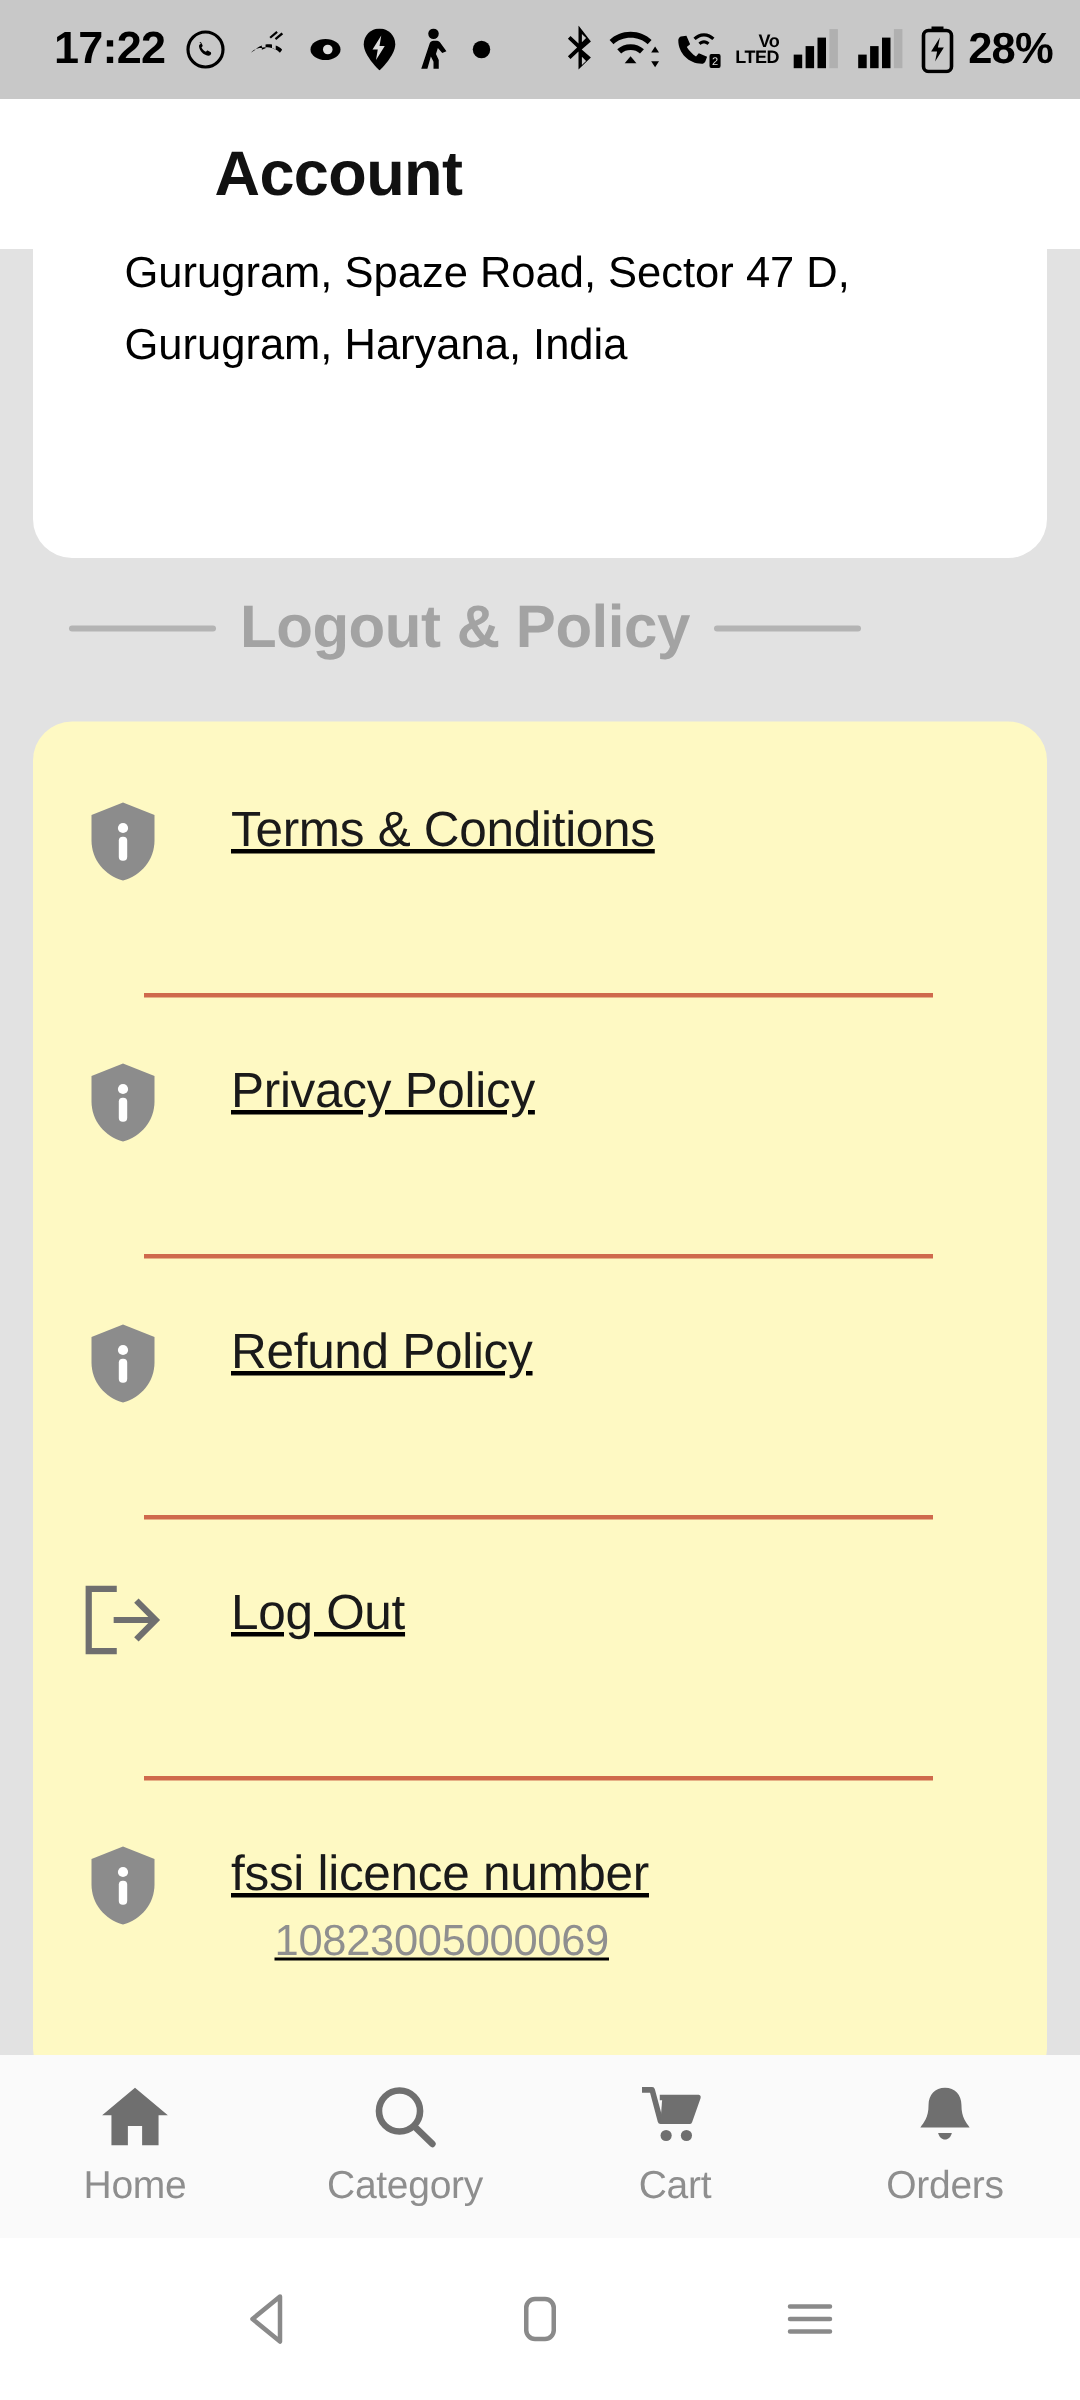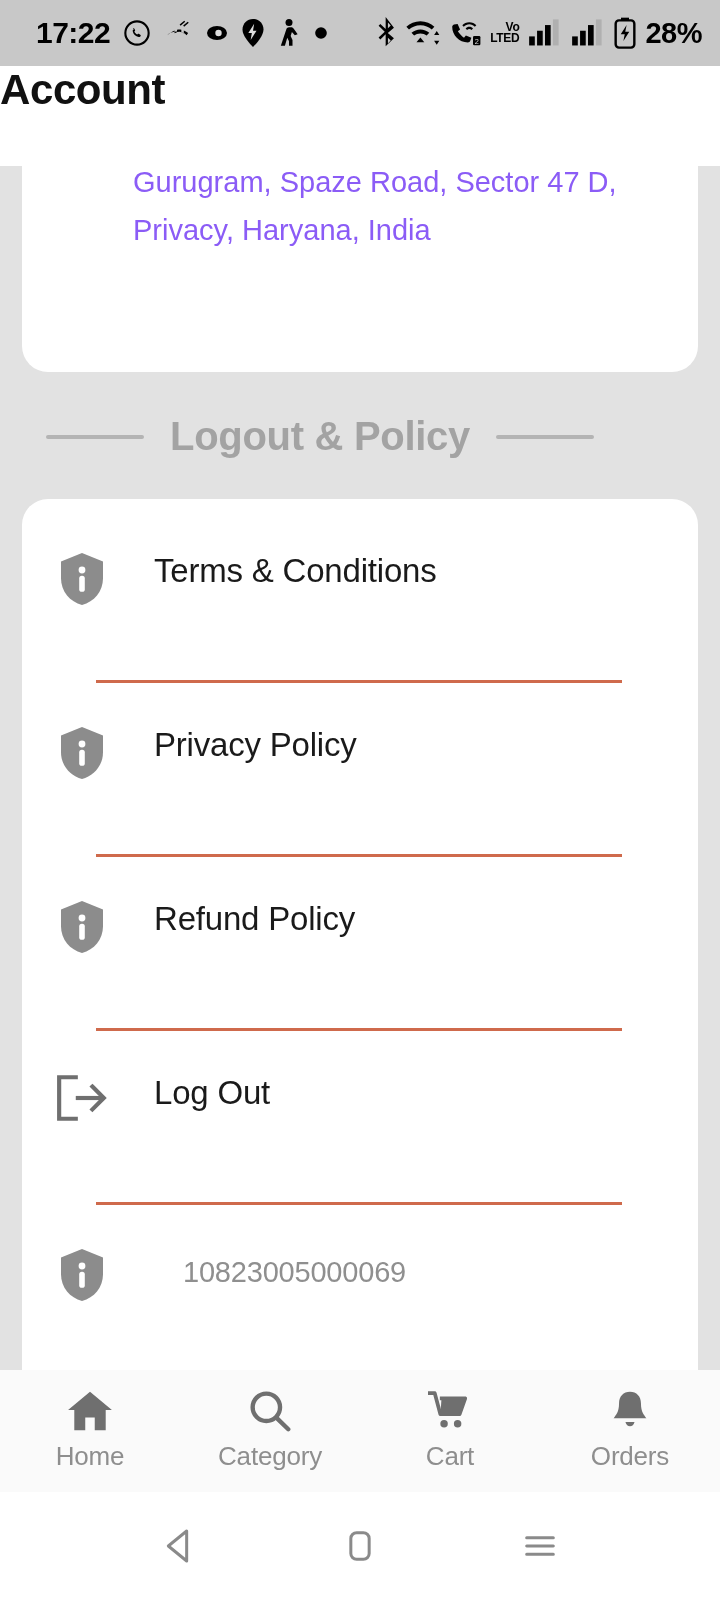--- a/index.html
+++ b/index.html
@@ -32,21 +32,22 @@
   .sb-batt { font-size:29px; font-weight:700; letter-spacing:-0.5px; }
   .volte-txt {
     font-size:12px; font-weight:700; line-height:11px;
     text-align:right; letter-spacing:-0.3px;
   }
 
   
   .appbar {
     height:100px; flex:0 0 100px;
     background:#ffffff;
-    display:flex; 
+    display:flex; align-items:center;
+    padding-left:143px;
     position:relative; z-index:5;
   }
   .appbar-title {
     font-size:42px; font-weight:700; color:#111; letter-spacing:-0.4px;
   }
 
   
   .body {
     flex:1 1 auto;
     background:#e2e2e2;
@@ -57,45 +58,46 @@
 
   
   .addr-card {
     background:#fff;
     border-radius:26px;
     margin-top:-62px;
     padding:54px 0 0 0;
     height:268px;
   }
   .addr-line {
-    font-size:29px; color:#8b5cf6; line-height:48px;
-    padding-left:111px; padding-right:30px;
+    font-size:29px; color:#000000; line-height:48px;
+    padding-left:61px; padding-right:30px;
     white-space:nowrap; overflow:hidden;
   }
 
   
   .sect {
-    display:flex; align-items:center; gap:26px;
-    margin-top:42px; padding:0 24px;
+    display:flex; align-items:center; gap:16px;
+    margin-top:24px; padding:0 24px;
   }
   .sect-rule { height:4px; background:#b4b4b4; border-radius:2px; }
   .sect-rule.left { width:98px; }
   .sect-rule.right { width:98px; }
   .sect-title {
     font-size:40px; font-weight:700; color:#a3a3a3;
     letter-spacing:-0.3px; white-space:nowrap;
   }
 
   
   .policy-card {
-    background:#ffffff;
+    background:#fef9c3;
     border-radius:26px;
     margin-top:40px;
     height:910px;
     padding-top:10px;
+    text-decoration:underline;
   }
   .prow {
     position:relative;
     height:174px;
     display:flex; align-items:flex-start;
     padding-top:42px;
   }
   .prow:last-child { height:auto; }
   .prow .pico {
     width:56px; margin-left:32px;
@@ -241,21 +243,21 @@
   </div>
 
   <div class="appbar">
     <span class="appbar-title">Account</span>
   </div>
 
   <div class="body">
 
     <div class="addr-card">
       <div class="addr-line">Gurugram, Spaze Road, Sector 47 D,</div>
-      <div class="addr-line">Privacy, Haryana, India</div>
+      <div class="addr-line">Gurugram, Haryana, India</div>
     </div>
 
     <div class="sect">
       <div class="sect-rule left"></div>
       <div class="sect-title">Logout &amp; Policy</div>
       <div class="sect-rule right"></div>
     </div>
 
     <div class="policy-card">
 
@@ -317,20 +319,21 @@
 
       <div class="prow">
         <div class="pico">
           <svg width="48" height="56" viewBox="0 0 24 28">
               <path d="M12 1 1.5 5.2v8.4C1.5 20.2 6 25.4 12 27c6-1.6 10.5-6.8 10.5-13.4V5.2z" fill="#8c8c8c"></path>
               <circle cx="12" cy="9.5" r="1.7" fill="#fff"></circle>
               <rect x="10.6" y="12.4" width="2.8" height="8" rx="1.3" fill="#fff"></rect>
             </svg>
         </div>
         <div class="ptext">
+          <div class="plabel">fssi licence number</div>
           <div class="psub">10823005000069</div>
         </div>
       </div>
 
     </div>
   </div>
 
   <div class="bottomnav">
 
     <div class="nav-item">

